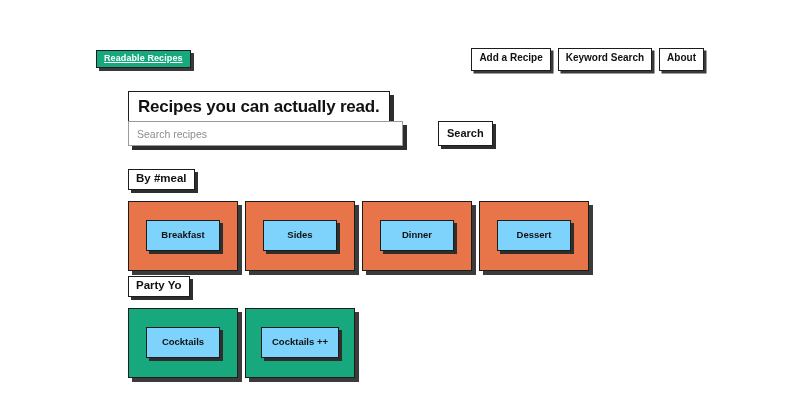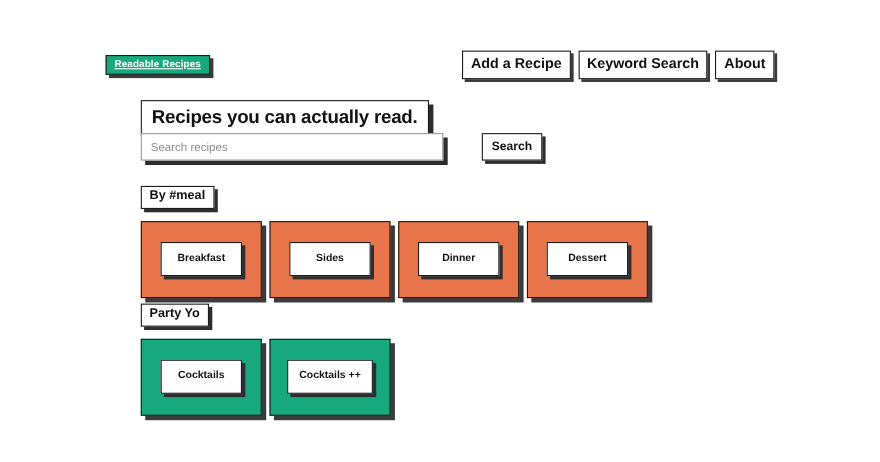--- a/index.html
+++ b/index.html
@@ -45,21 +45,21 @@
     line-height: 1;
     white-space: nowrap;
   }
 
   .navgroup { display: flex; gap: 7px; align-items: flex-start; }
 
   .navbtn {
     display: inline-block;
     background: #ffffff;
     color: #111111;
-    font-size: 13px;
+    font-size: 10px;
     font-weight: bold;
     padding: 4px 7px 7px 7px;
     border: 1.5px solid #1c1c1c;
     box-shadow: 2.5px 2.5px 0 #3a3a3a;
     line-height: 1;
     white-space: nowrap;
     cursor: pointer;
   }
 
   
@@ -147,21 +147,21 @@
     box-shadow: 4px 4px 0 #3b3b3b;
     display: flex;
     align-items: center;
     justify-content: center;
     cursor: pointer;
   }
   .card-orange { background: #e8744a; }
   .card-teal   { background: #17a87e; }
 
   .card-label {
-    background: #ffffff;
+    background: #7dd3fc;
     border: 1.5px solid #1c1c1c;
     box-shadow: 3px 3px 0 #2e2e2e;
     font-size: 9.5px;
     font-weight: bold;
     color: #111111;
     line-height: 1;
     padding: 9px 10px 10px 10px;
     min-width: 74px;
     text-align: center;
     white-space: nowrap;

